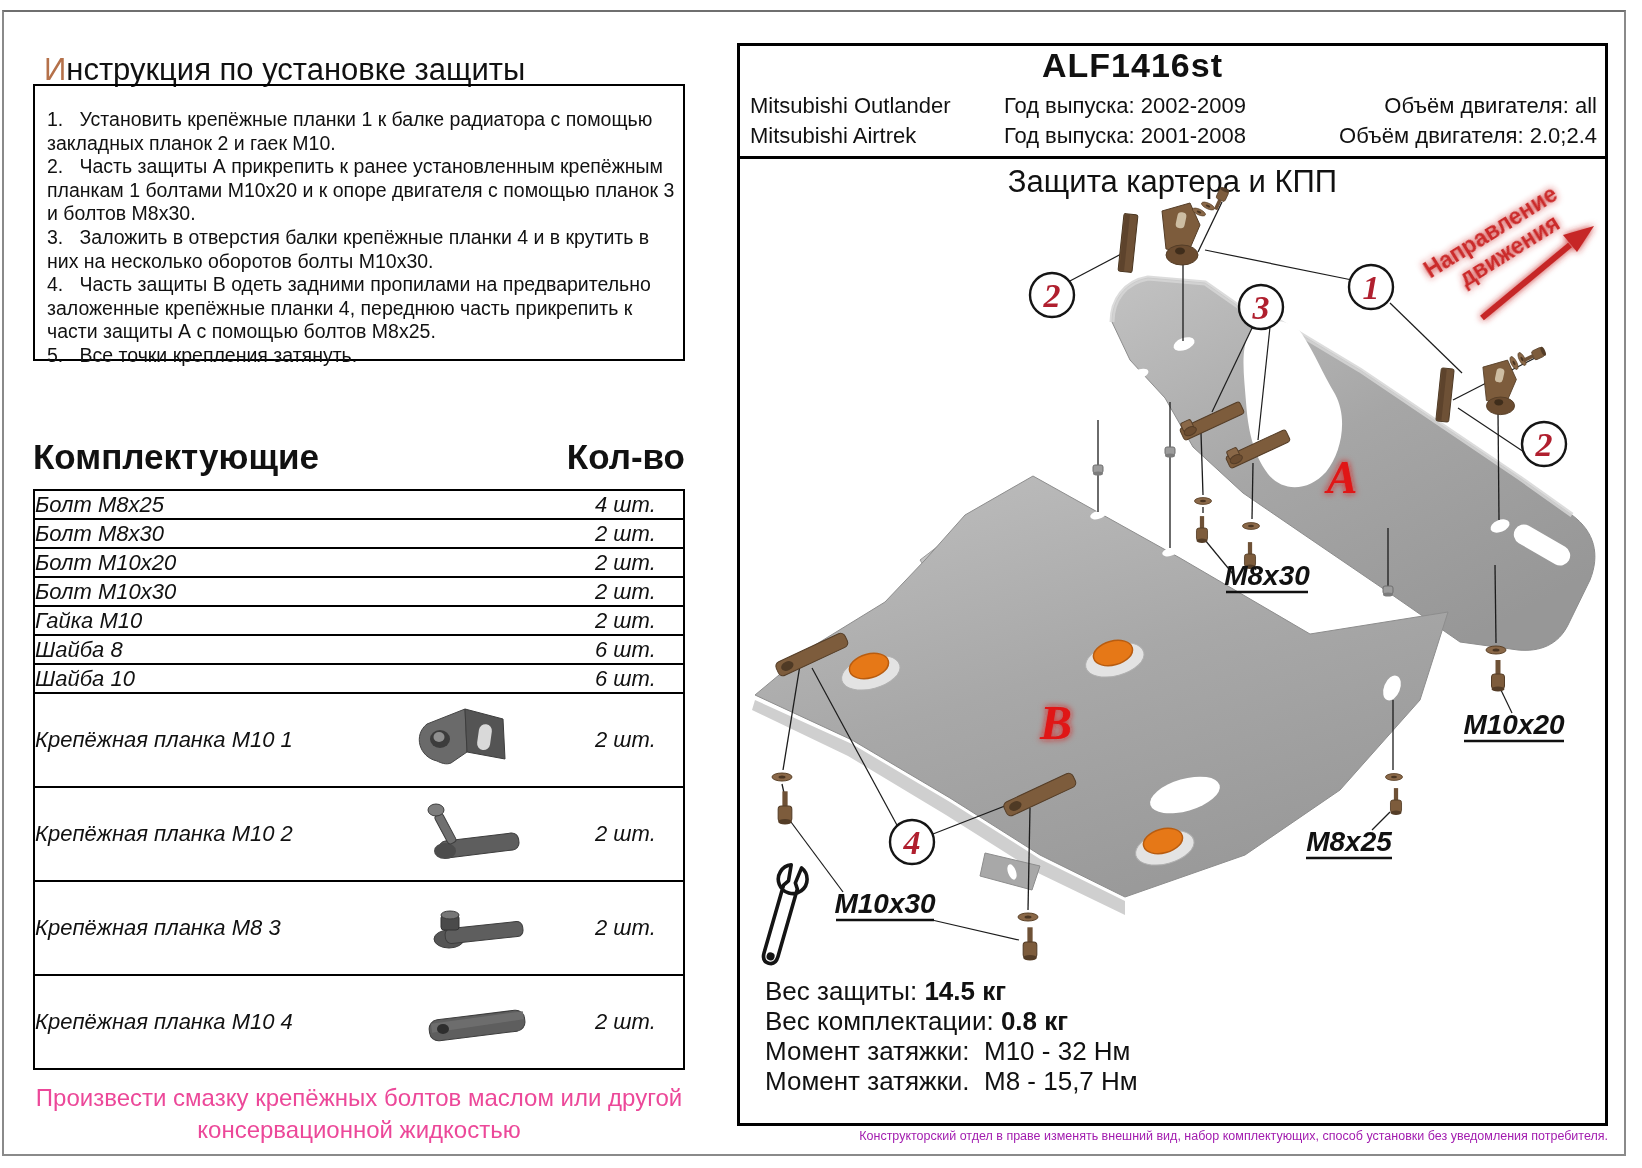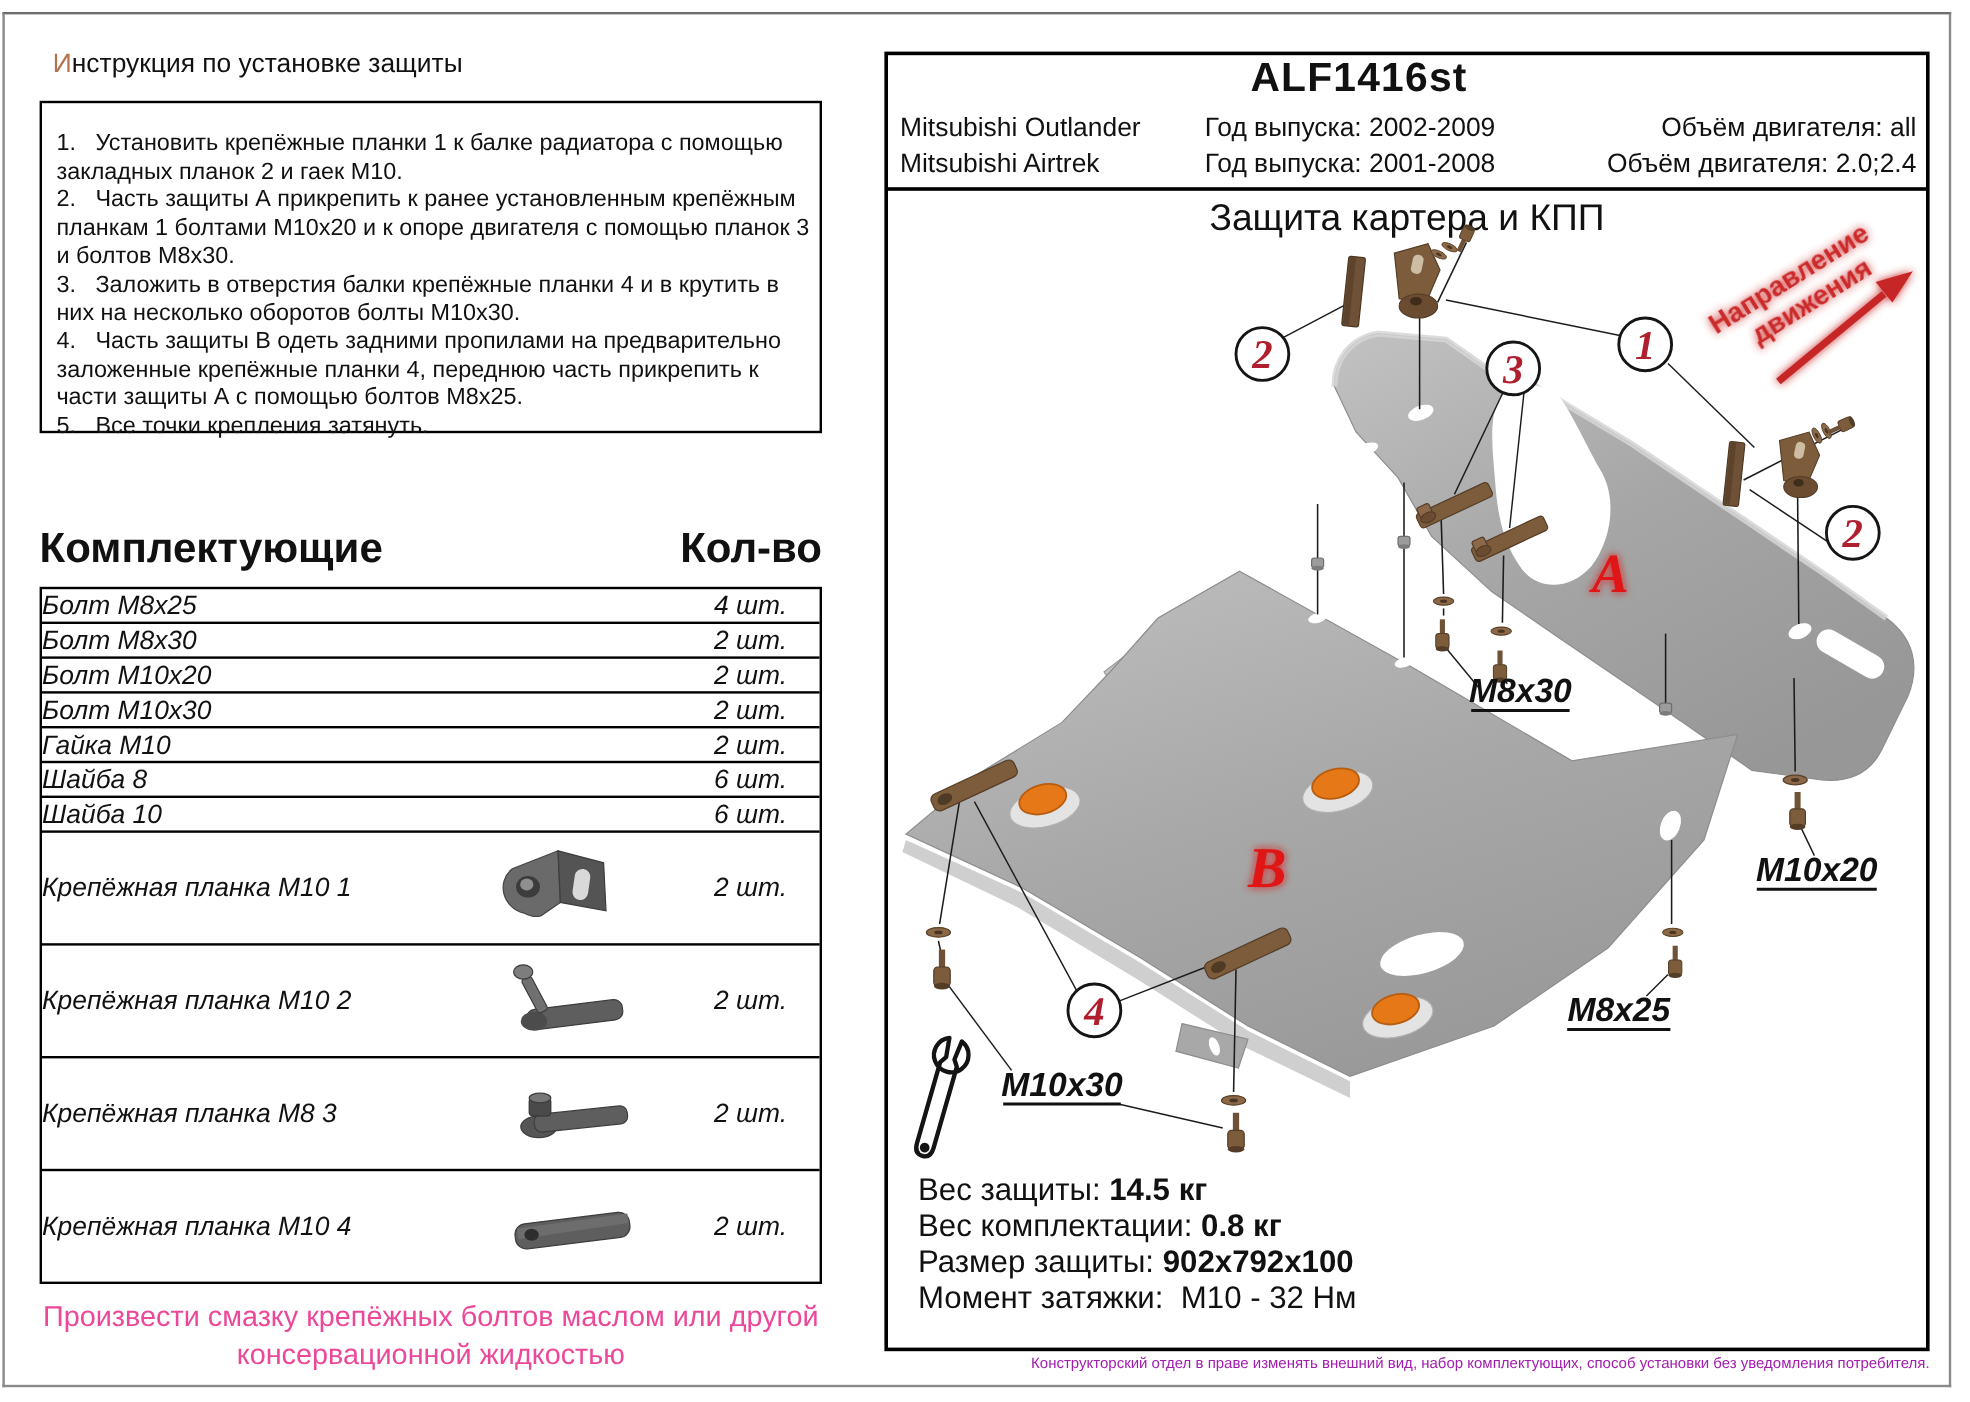--- a/index.html
+++ b/index.html
@@ -1,21 +1,21 @@
 <!DOCTYPE html>
 <html><head>
 <meta charset="utf-8">
 <style>
   html,body{margin:0;padding:0;background:#fff;}
   body{width:1642px;height:1168px;position:relative;overflow:hidden;
        font-family:"Liberation Sans",sans-serif;color:#111;}
   .page-frame{position:absolute;left:2px;top:10px;width:1620px;height:1142px;
        border:2px solid #8a8a8a;border-top-color:#6f6f6f;}
   
-  .doc-title{position:absolute;left:44px;top:40px;font-size:22px;color:#111;white-space:nowrap;}
+  .doc-title{position:absolute;left:44px;top:52px;font-size:31px;color:#111;white-space:nowrap;}
   .doc-title .first{color:#b5714a;}
   .instr-box{position:absolute;left:33px;top:84px;width:652px;height:277px;
        border:2px solid #000;box-sizing:border-box;padding:22px 8px 0 12px;
        font-size:19.5px;line-height:23.6px;}
   .instr-item{white-space:pre-wrap;}
   .parts-head{position:absolute;left:33px;top:437px;width:652px;display:flex;
        justify-content:space-between;font-size:35px;font-weight:bold;}
   .parts-table{position:absolute;left:33px;top:489px;width:652px;border:2px solid #000;
        box-sizing:border-box;}
   .p-row{display:flex;align-items:center;font-style:italic;font-size:22px;position:relative;}
@@ -368,19 +368,19 @@
 
       <g transform="translate(781,920) rotate(16) scale(0.9)">
         <path d="M -6 -62 A 16 16 0 1 0 6 -62 L 4 -44 L 8 -38 L 8 40 Q 8 50 0 50 Q -8 50 -8 40 L -8 -38 L -4 -44 Z" fill="#fff" stroke="#141414" stroke-width="4" stroke-linejoin="round"></path>
         <circle cx="0" cy="42" r="4.5" fill="#141414"></circle>
       </g>
     </svg>
 
     <div class="specs">
       <div class="spec-line"><span>Вес защиты: </span><b>14.5 кг</b></div>
       <div class="spec-line"><span>Вес комплектации: </span><b>0.8 кг</b></div>
-      <div class="spec-line"><span>Размер защиты: </span><b>902х792х100</b></div>
       <div class="spec-line"><span>Момент затяжки:  </span><span>М10 - 32 Нм</span></div>
+      <div class="spec-line"><span>Момент затяжки.  </span><span>М8 - 15,7 Нм</span></div>
     </div>
   </div>
 </div>
 
 <div class="panel-footer">Конструкторский отдел в праве изменять внешний вид, набор комплектующих, способ установки без уведомления потребителя.</div>
 
 </body></html>

